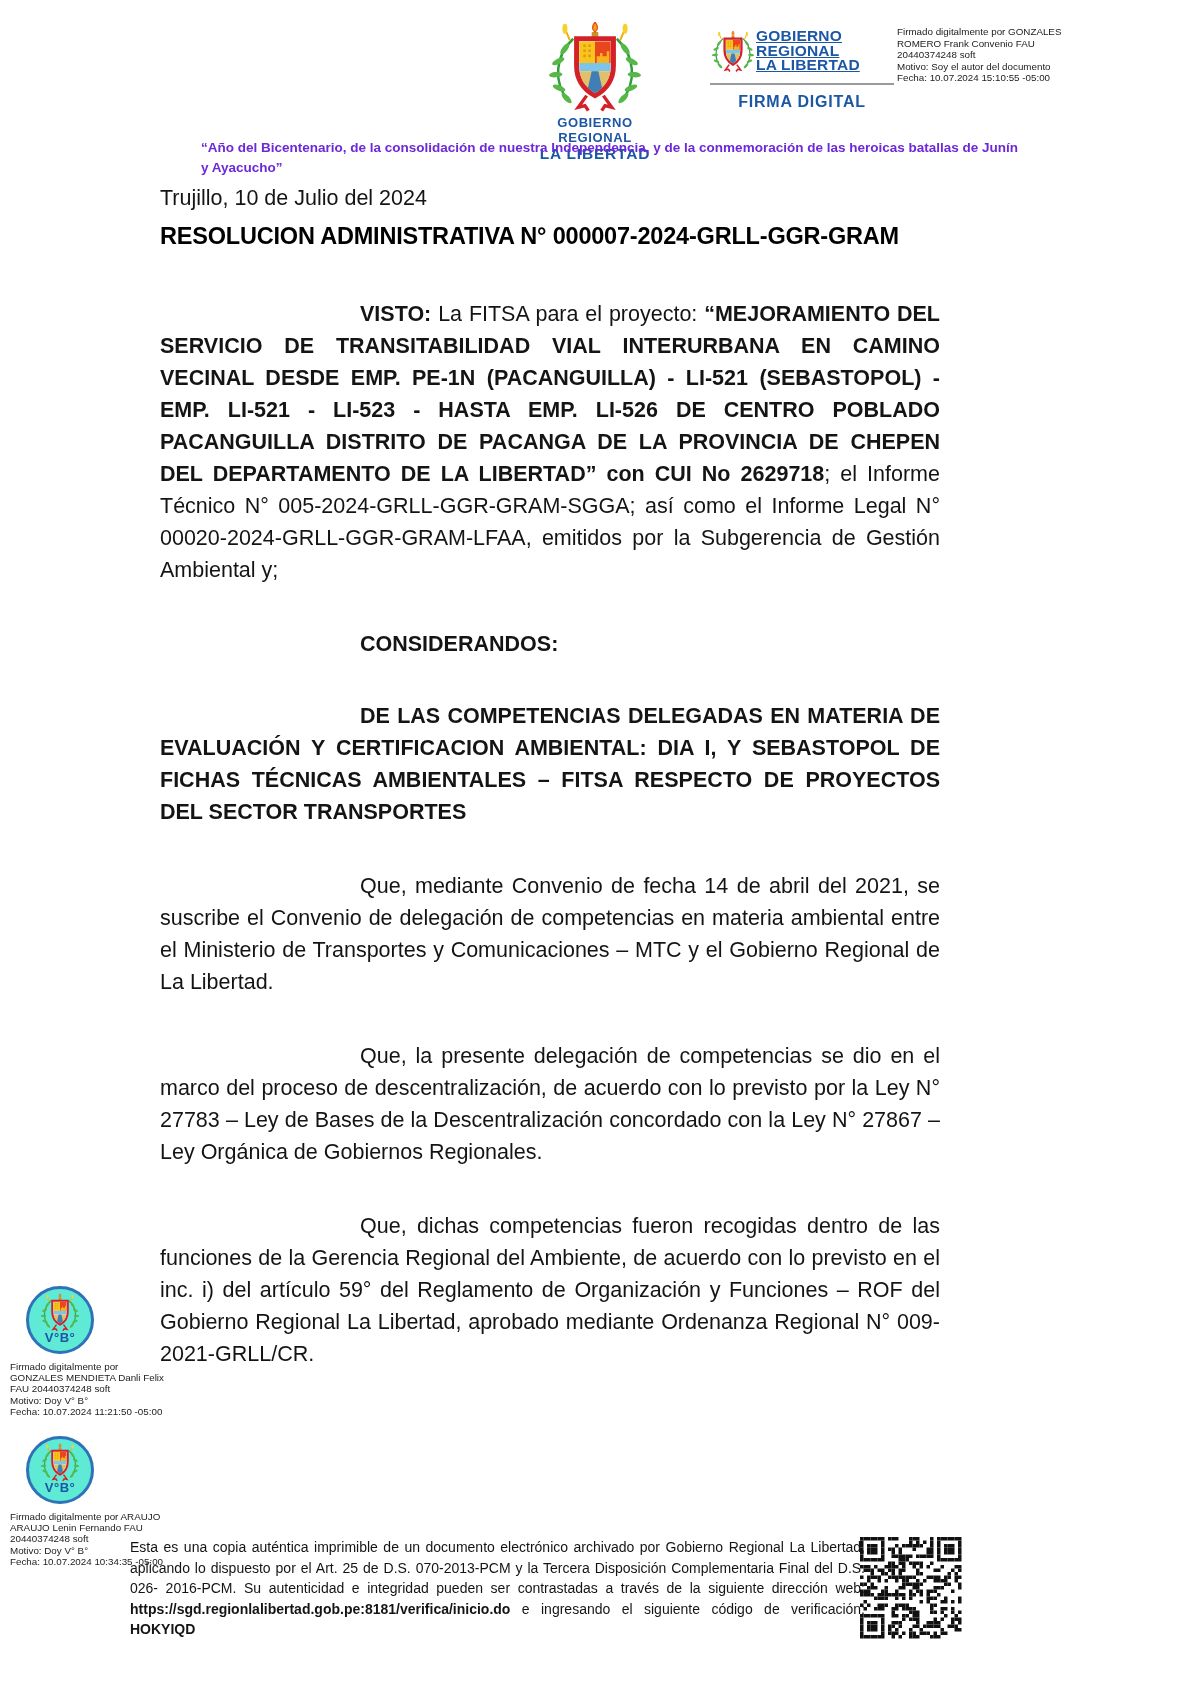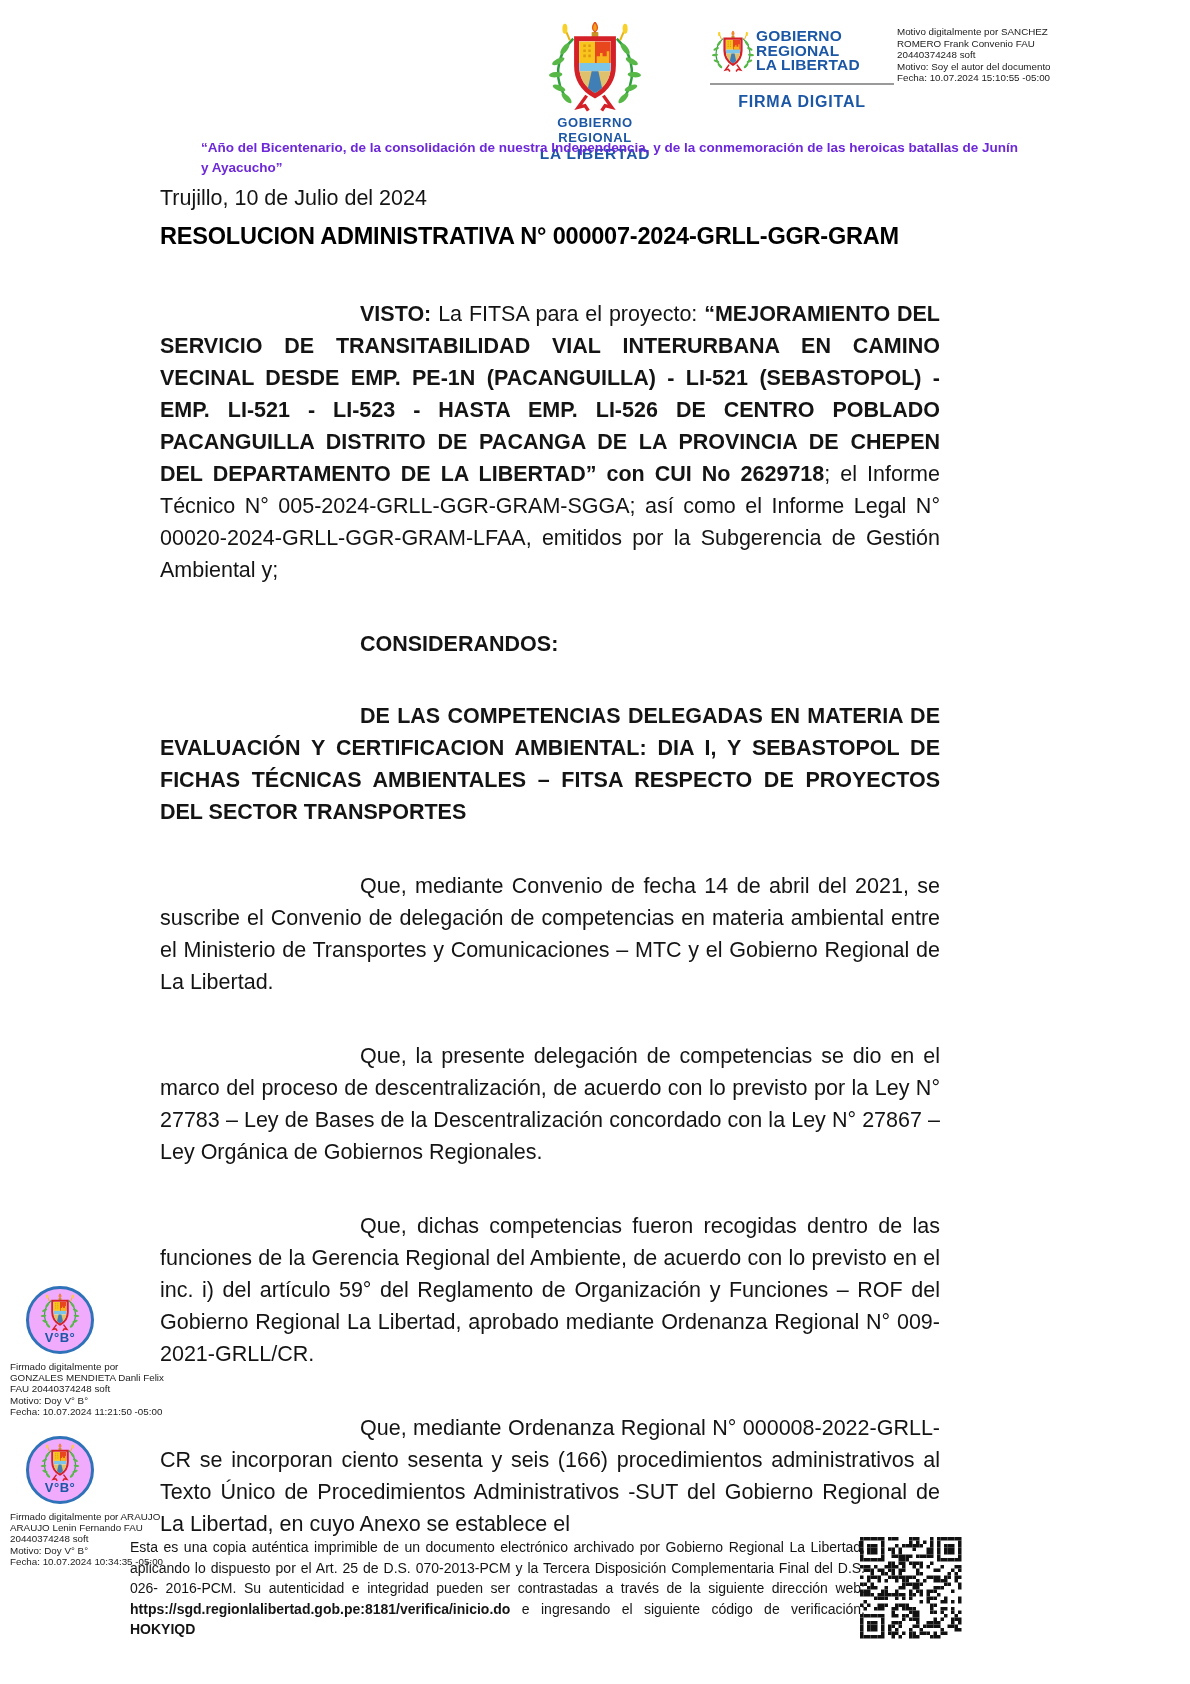--- a/index.html
+++ b/index.html
@@ -9,21 +9,21 @@
 
   
   .crest-main { position:absolute; left:524px; top:22px; width:142px; text-align:center; }
   .crest-main .crest-svg { width:118px; height:92px; display:block; margin:0 auto; }
   .crest-caption-1 { font-size:13px; font-weight:bold; color:#1c57a5; letter-spacing:.6px; margin-top:1px; }
   .crest-caption-2 { font-size:15.5px; font-weight:bold; color:#1c57a5; letter-spacing:.8px; }
 
   .firma-block { position:absolute; left:710px; top:26px; width:184px; }
   .firma-row { display:flex; align-items:flex-start; }
   .firma-row .crest-svg { width:46px; height:52px; flex:0 0 auto; }
-  .firma-org { padding-top:3px; font-weight:bold; color:#1c57a5; font-size:15.5px; line-height:14.5px; letter-spacing:.2px; }
+  .firma-org { padding-top:3px; font-weight:bold; color:#1c57a5; font-size:15.5px; line-height:14.5px; letter-spacing:.2px;text-decoration:underline; }
   .firma-divider { border-top:2px solid #9a9a9a; margin-top:5px; }
   .firma-digital-label { text-align:center; font-weight:bold; color:#1c57a5; font-size:16px; letter-spacing:.8px; padding-top:8px; }
 
   .sig-top-right { position:absolute; left:897px; top:26px; font-size:9.8px; line-height:11.6px; color:#222; }
   .sig-top-right div { white-space:nowrap; }
 
   .motto { position:absolute; left:16px; top:138px; width:100%; padding:0 185px;
            text-align:left; font-weight:bold; font-size:13.5px; line-height:20px; color:#6d28d9; }
 
   
@@ -32,21 +32,21 @@
   .doc-title { font-size:23.5px; font-weight:bold; letter-spacing:-.2px; margin-bottom:46px; color:#000; }
   .para { text-align:justify; text-indent:200px; margin-bottom:42px; }
   .bold { font-weight:bold; }
   .heading-line { font-weight:bold; text-indent:200px; margin-bottom:40px; }
 
   
   .stamp { position:absolute; left:10px; width:176px; }
   .stamp-1 { top:1286px; }
   .stamp-2 { top:1436px; }
   .seal { width:68px; height:68px; border:3px solid #2e72b8; border-radius:50%; margin-left:16px;
-          display:flex; flex-direction:column; align-items:center; padding-top:4px; background:#f0abfc; }
+          display:flex; flex-direction:column; align-items:center; padding-top:4px; background:#5eead4; }
   .seal .crest-svg { width:42px; height:40px; }
   .seal-label { color:#1c57a5; font-weight:bold; font-size:13px; margin-top:-3px; letter-spacing:.5px; }
   .stamp-sig { font-size:9.8px; line-height:11.2px; color:#222; margin-top:7px; }
   .stamp-sig div { white-space:nowrap; }
 
   
   .footer-note { position:absolute; left:130px; top:1537px; width:735px; font-size:14px; line-height:20.5px;
                  text-align:justify; color:#141414; }
   .qr { position:absolute; left:860px; top:1537px; width:102px; height:102px; }
 </style>
@@ -118,21 +118,21 @@
         <div>GOBIERNO</div>
         <div>REGIONAL</div>
         <div>LA LIBERTAD</div>
       </div>
     </div>
     <div class="firma-divider"></div>
     <div class="firma-digital-label">FIRMA DIGITAL</div>
   </div>
 
   <div class="sig-top-right">
-    <div>Motivo digitalmente por SANCHEZ</div>
+    <div>Firmado digitalmente por GONZALES</div>
     <div>ROMERO Frank Convenio FAU</div>
     <div>20440374248 soft</div>
     <div>Motivo: Soy el autor del documento</div>
     <div>Fecha: 10.07.2024 15:10:55 -05:00</div>
   </div>
 
   <div class="motto">“Año del Bicentenario, de la consolidación de nuestra Independencia, y de la conmemoración de las heroicas batallas de Junín y Ayacucho”</div>
 
   <main class="content">
     <p class="date-line">Trujillo, 10 de Julio del 2024</p>
@@ -140,21 +140,20 @@
 
     <p class="para"><span class="bold">VISTO: </span><span>La FITSA para el proyecto: </span><span class="bold">“MEJORAMIENTO DEL SERVICIO DE TRANSITABILIDAD VIAL INTERURBANA EN CAMINO VECINAL DESDE EMP. PE-1N (PACANGUILLA) - LI-521 (SEBASTOPOL) - EMP. LI-521 - LI-523 - HASTA EMP. LI-526 DE CENTRO POBLADO PACANGUILLA DISTRITO DE PACANGA DE LA PROVINCIA DE CHEPEN DEL DEPARTAMENTO DE LA LIBERTAD” con CUI No 2629718</span><span>; el Informe Técnico N° 005-2024-GRLL-GGR-GRAM-SGGA; así como el Informe Legal N° 00020-2024-GRLL-GGR-GRAM-LFAA, emitidos por la Subgerencia de Gestión Ambiental y;</span></p>
 
     <p class="heading-line">CONSIDERANDOS:</p>
 
     <p class="para bold">DE LAS COMPETENCIAS DELEGADAS EN MATERIA DE EVALUACIÓN Y CERTIFICACION AMBIENTAL: DIA I, Y SEBASTOPOL DE FICHAS TÉCNICAS AMBIENTALES – FITSA RESPECTO DE PROYECTOS DEL SECTOR TRANSPORTES</p>
 
     <p class="para">Que, mediante Convenio de fecha 14 de abril del 2021, se suscribe el Convenio de delegación de competencias en materia ambiental entre el Ministerio de Transportes y Comunicaciones – MTC y el Gobierno Regional de La Libertad.</p>
     <p class="para">Que, la presente delegación de competencias se dio en el marco del proceso de descentralización, de acuerdo con lo previsto por la Ley N° 27783 – Ley de Bases de la Descentralización concordado con la Ley N° 27867 – Ley Orgánica de Gobiernos Regionales.</p>
     <p class="para">Que, dichas competencias fueron recogidas dentro de las funciones de la Gerencia Regional del Ambiente, de acuerdo con lo previsto en el inc. i) del artículo 59° del Reglamento de Organización y Funciones – ROF del Gobierno Regional La Libertad, aprobado mediante Ordenanza Regional N° 009-2021-GRLL/CR.</p>
-    <p class="para">Que, mediante Ordenanza Regional N° 000008-2022-GRLL-CR se incorporan ciento sesenta y seis (166) procedimientos administrativos al Texto Único de Procedimientos Administrativos -SUT del Gobierno Regional de La Libertad, en cuyo Anexo se establece el</p>
   </main>
 
   <div class="stamp stamp-1">
     <div class="seal">
       <svg class="crest-svg">
           <use href="#crest"></use>
         </svg>
       <div class="seal-label">V°B°</div>
     </div>
     <div class="stamp-sig">

